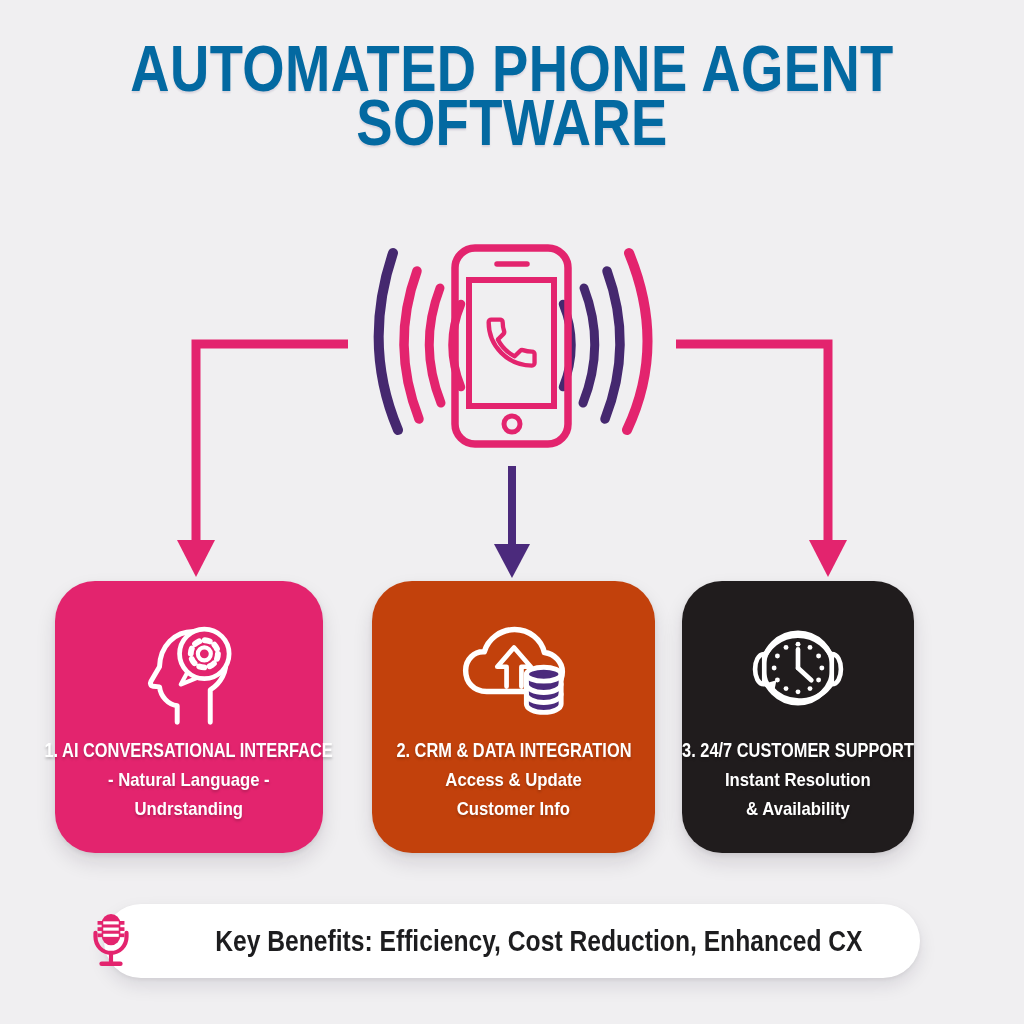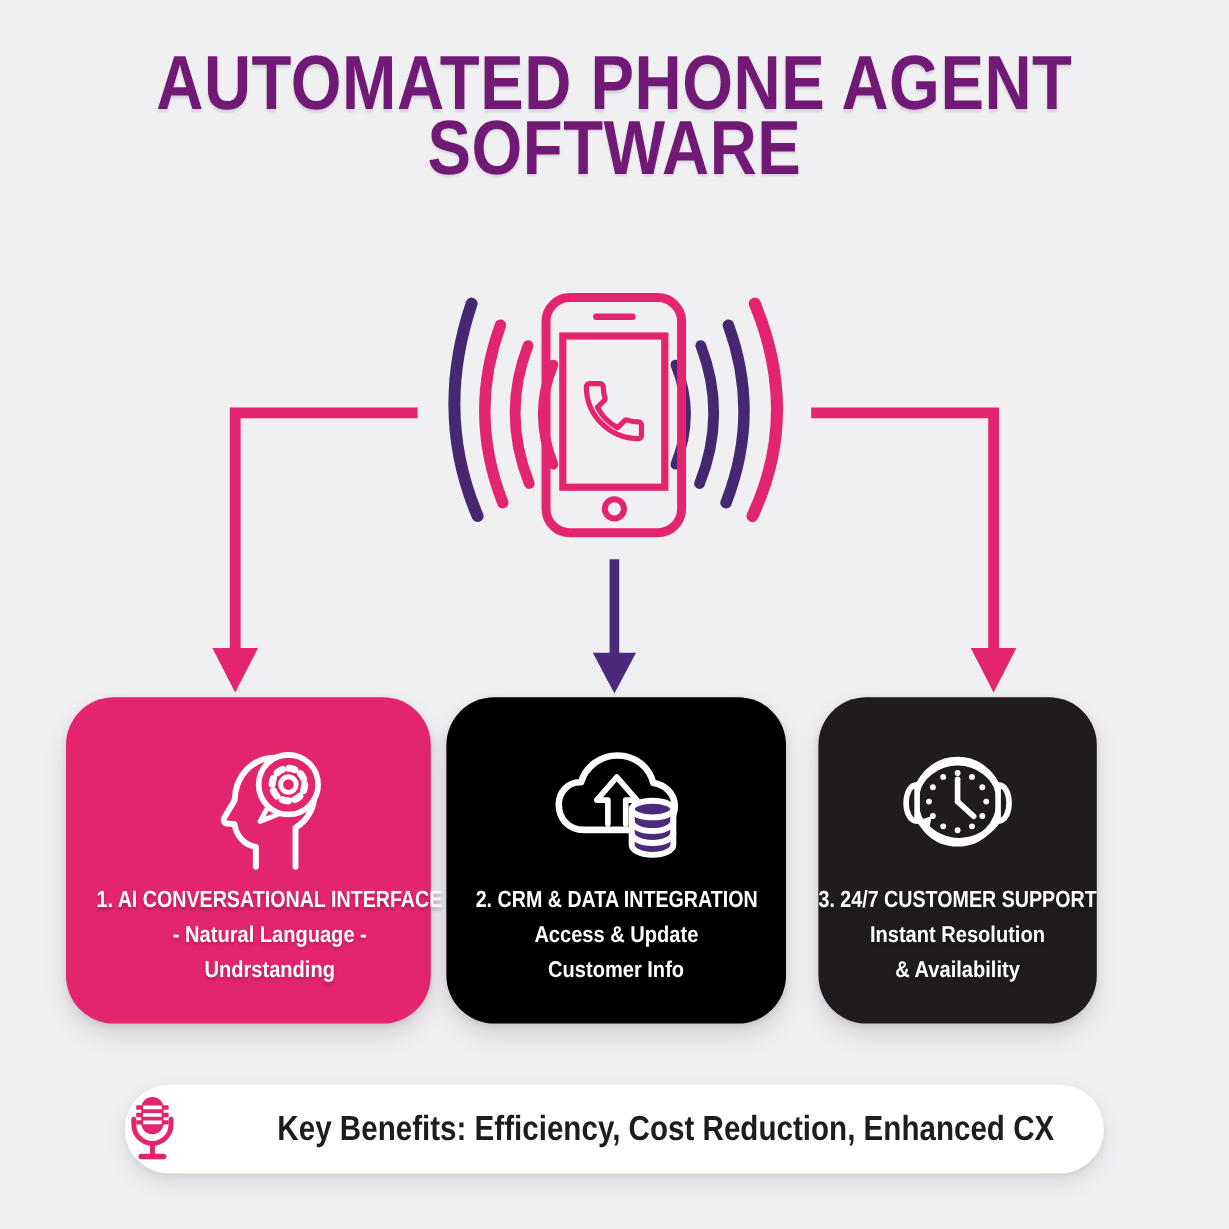--- a/index.html
+++ b/index.html
@@ -7,59 +7,59 @@
     width:1024px;height:1024px;
     background:#f0eff1;
     font-family:"Liberation Sans", sans-serif;
     position:relative;overflow:hidden;
   }
   .canvas{position:absolute;inset:0;}
 
   
   .title{
     position:absolute;top:42px;left:0;width:1024px;
-    text-align:center;color:#701a75;font-weight:bold;
+    text-align:center;color:#0369a1;font-weight:bold;
     text-shadow:0 2px 2px rgba(40,20,70,.12);
   }
   .title-line{
     font-size:64px;line-height:54px;white-space:nowrap;
     transform:scaleX(.85);transform-origin:50% 50%;
     letter-spacing:.5px;
   }
 
   
   #diagram{position:absolute;top:0;left:0;z-index:0;}
 
   
   .card{
     position:absolute;top:581px;height:272px;border-radius:40px;
     color:#fff;display:flex;flex-direction:column;align-items:center;
     box-shadow:0 10px 20px rgba(30,15,45,.12), 0 2px 5px rgba(0,0,0,.08);
     z-index:1;
   }
-  .card-pink{left:55px;width:268px;background:#e3246e;padding-left:36px;}
-  .card-purple{left:372px;width:283px;background:#000000;}
+  .card-pink{left:55px;width:268px;background:#e3246e;}
+  .card-purple{left:372px;width:283px;background:#c2410c;}
   .card-black{left:682px;width:232px;background:#201c1d;}
   .card-icon{margin-top:26px;height:122px;display:flex;align-items:center;justify-content:center;}
   .card-heading{
     margin-top:10px;font-weight:bold;font-size:19.5px;white-space:nowrap;
     transform:scaleX(.84);transform-origin:50% 50%;
     text-shadow:0 2px 3px rgba(0,0,0,.22);
   }
   .card-line{
     margin-top:7px;font-weight:bold;font-size:19px;white-space:nowrap;
     transform:scaleX(.88);transform-origin:50% 50%;
     text-shadow:0 2px 3px rgba(0,0,0,.22);
   }
 
   
   .benefits{
     position:absolute;left:104px;top:904px;width:816px;height:74px;
     background:#ffffff;border-radius:37px;z-index:1;
-    display:flex;align-items:center;justify-content:space-between;gap:24px;
+    display:flex;align-items:center;justify-content:flex-end;gap:24px;
     box-shadow:0 8px 18px rgba(30,15,45,.10), 0 2px 4px rgba(0,0,0,.06);
   }
   .benefits-text{
     font-weight:bold;font-size:29px;color:#1d1d1f;white-space:nowrap;
     transform:scaleX(.85);transform-origin:50% 50%;
   }
 </style>
 </head>
 <body>
 

